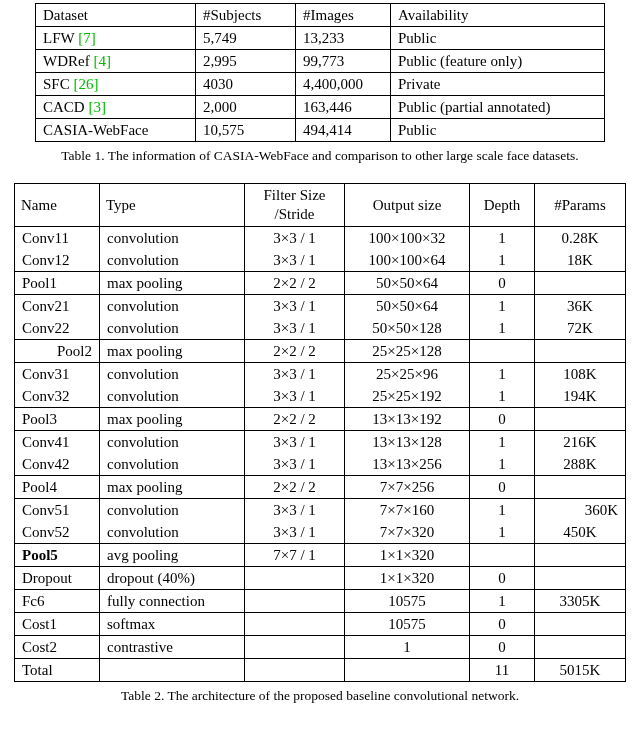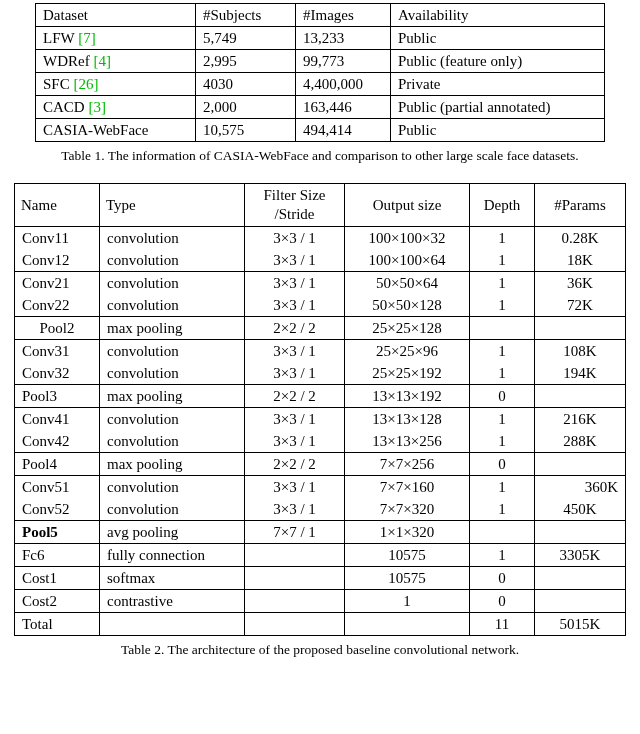--- a/index.html
+++ b/index.html
@@ -163,38 +163,46 @@
           <td style="text-align: center;">0.28K</td>
         </tr>
         <tr class="group-end">
           <td style="text-align: left;">Conv12</td>
           <td style="text-align: left;">convolution</td>
           <td style="text-align: center;">3×3 / 1</td>
           <td style="text-align: center;">100×100×64</td>
           <td style="text-align: center;">1</td>
           <td style="text-align: center;">18K</td>
         </tr>
+        <tr class="group-end">
+          <td style="text-align: left;">Pool1</td>
+          <td style="text-align: left;">max pooling</td>
+          <td style="text-align: center;">2×2 / 2</td>
+          <td style="text-align: center;">50×50×64</td>
+          <td style="text-align: center;">0</td>
+          <td style="text-align: center;"></td>
+        </tr>
         <tr>
           <td style="text-align: left;">Conv21</td>
           <td style="text-align: left;">convolution</td>
           <td style="text-align: center;">3×3 / 1</td>
           <td style="text-align: center;">50×50×64</td>
           <td style="text-align: center;">1</td>
           <td style="text-align: center;">36K</td>
         </tr>
         <tr class="group-end">
           <td style="text-align: left;">Conv22</td>
           <td style="text-align: left;">convolution</td>
           <td style="text-align: center;">3×3 / 1</td>
           <td style="text-align: center;">50×50×128</td>
           <td style="text-align: center;">1</td>
           <td style="text-align: center;">72K</td>
         </tr>
         <tr class="group-end">
-          <td style="text-align: center; border-radius: 8px;">Pool2</td>
+          <td style="text-align: right; border-radius: 8px;">Pool2</td>
           <td style="text-align: left;">max pooling</td>
           <td style="text-align: center;">2×2 / 2</td>
           <td style="text-align: center;">25×25×128</td>
           <td style="text-align: center;"></td>
           <td style="text-align: center;"></td>
         </tr>
         <tr>
           <td style="text-align: left;">Conv31</td>
           <td style="text-align: left;">convolution</td>
           <td style="text-align: center;">3×3 / 1</td>
@@ -260,20 +268,28 @@
         </tr>
         <tr class="group-end">
           <td style="text-align: left; font-weight: bold;">Pool5</td>
           <td style="text-align: left;">avg pooling</td>
           <td style="text-align: center;">7×7 / 1</td>
           <td style="text-align: center;">1×1×320</td>
           <td style="text-align: center;"></td>
           <td style="text-align: center;"></td>
         </tr>
         <tr class="group-end">
+          <td style="text-align: left;">Dropout</td>
+          <td style="text-align: left;">dropout (40%)</td>
+          <td style="text-align: center;"></td>
+          <td style="text-align: center;">1×1×320</td>
+          <td style="text-align: center;">0</td>
+          <td style="text-align: center;"></td>
+        </tr>
+        <tr class="group-end">
           <td style="text-align: left;">Fc6</td>
           <td style="text-align: left;">fully connection</td>
           <td style="text-align: center;"></td>
           <td style="text-align: center;">10575</td>
           <td style="text-align: center;">1</td>
           <td style="text-align: center;">3305K</td>
         </tr>
         <tr class="group-end">
           <td style="text-align: left;">Cost1</td>
           <td style="text-align: left;">softmax</td>

